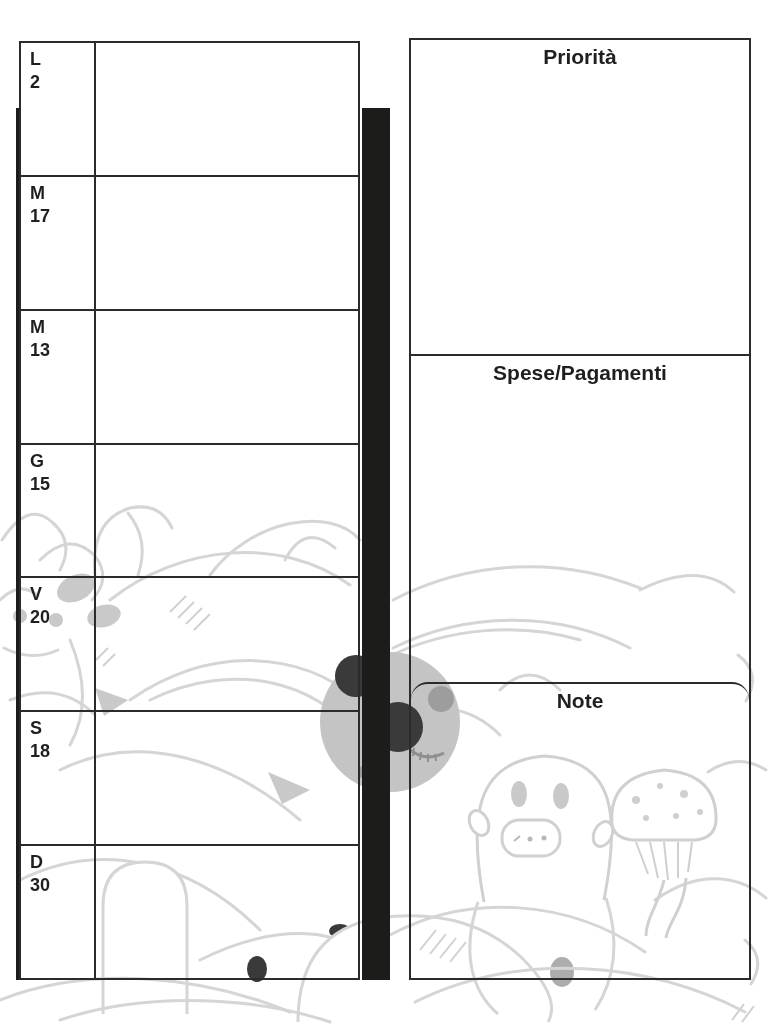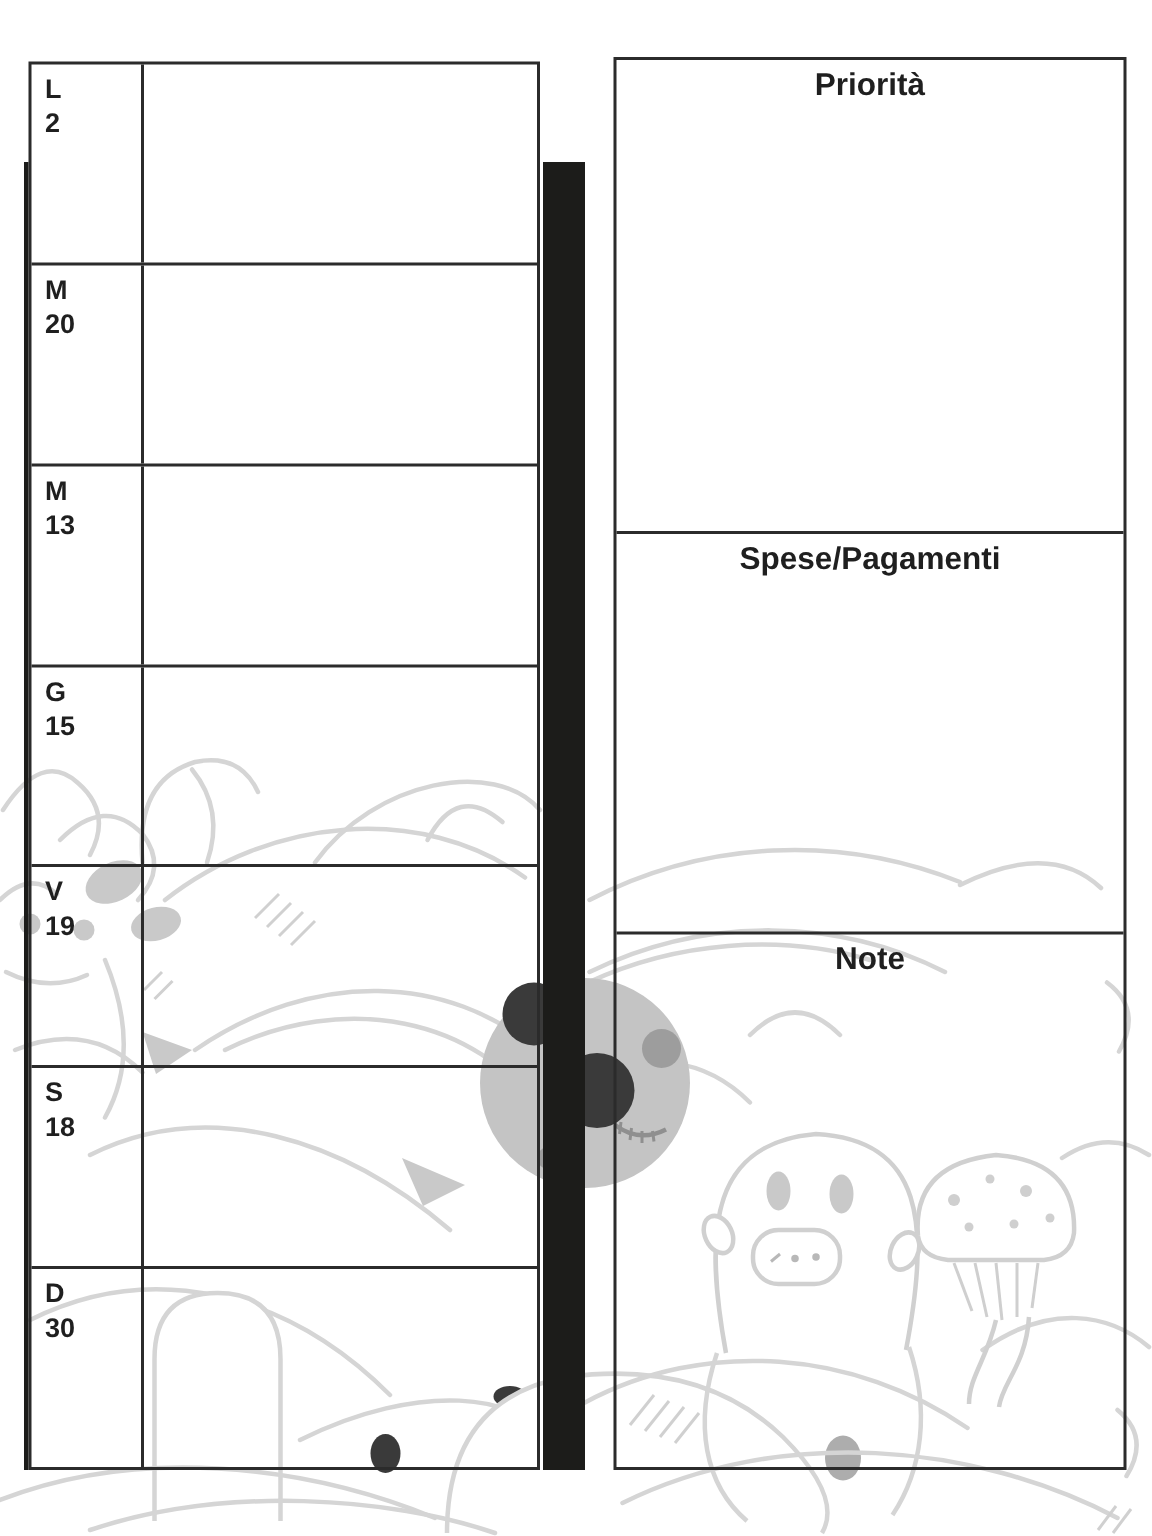--- a/index.html
+++ b/index.html
@@ -36,22 +36,22 @@
   .edge-shadow{position:absolute;left:16px;top:108px;width:3px;height:872px;background:var(--spine);z-index:2;}
 
   
   .right-panel{
     position:absolute;left:393px;top:38px;width:342px;height:942px;
     box-sizing:border-box;border:2px solid var(--line);
     display:flex;flex-direction:column;z-index:1;background:transparent;margin-left:16px;
   }
   .panel-section{box-sizing:border-box;}
   .sec-priorities{height:314px;}
-  .sec-expenses{height:267px;border-top:2px solid var(--line);}
-  .sec-notes{flex:1;border-top:2px solid var(--line);}
+  .sec-expenses{height:328px;border-top:2px solid var(--line);}
+  .sec-notes{flex:1;border-top:2px solid var(--line);border-radius:17px;}
   .section-header{
     text-align:center;font-weight:bold;font-size:21px;color:var(--ink);
     padding-top:5px;
   }
   .section-body{width:100%;height:calc(100% - 32px);}
 </style>
 </head>
 <body>
 
 <svg class="doodles" viewBox="0 0 768 1024" xmlns="http://www.w3.org/2000/svg" aria-hidden="true">
@@ -188,42 +188,42 @@
   <div class="day-row">
     <div class="day-label">
       <span class="day-abbr">L</span>
       <span class="day-number">2</span>
     </div>
     <div class="day-cell"></div>
   </div>
   <div class="day-row">
     <div class="day-label">
       <span class="day-abbr">M</span>
-      <span class="day-number">20</span>
+      <span class="day-number">17</span>
     </div>
     <div class="day-cell"></div>
   </div>
   <div class="day-row">
     <div class="day-label">
       <span class="day-abbr">M</span>
       <span class="day-number">13</span>
     </div>
     <div class="day-cell"></div>
   </div>
   <div class="day-row">
     <div class="day-label">
       <span class="day-abbr">G</span>
       <span class="day-number">15</span>
     </div>
     <div class="day-cell"></div>
   </div>
   <div class="day-row">
     <div class="day-label">
       <span class="day-abbr">V</span>
-      <span class="day-number">19</span>
+      <span class="day-number">20</span>
     </div>
     <div class="day-cell"></div>
   </div>
   <div class="day-row">
     <div class="day-label">
       <span class="day-abbr">S</span>
       <span class="day-number">18</span>
     </div>
     <div class="day-cell"></div>
   </div>

